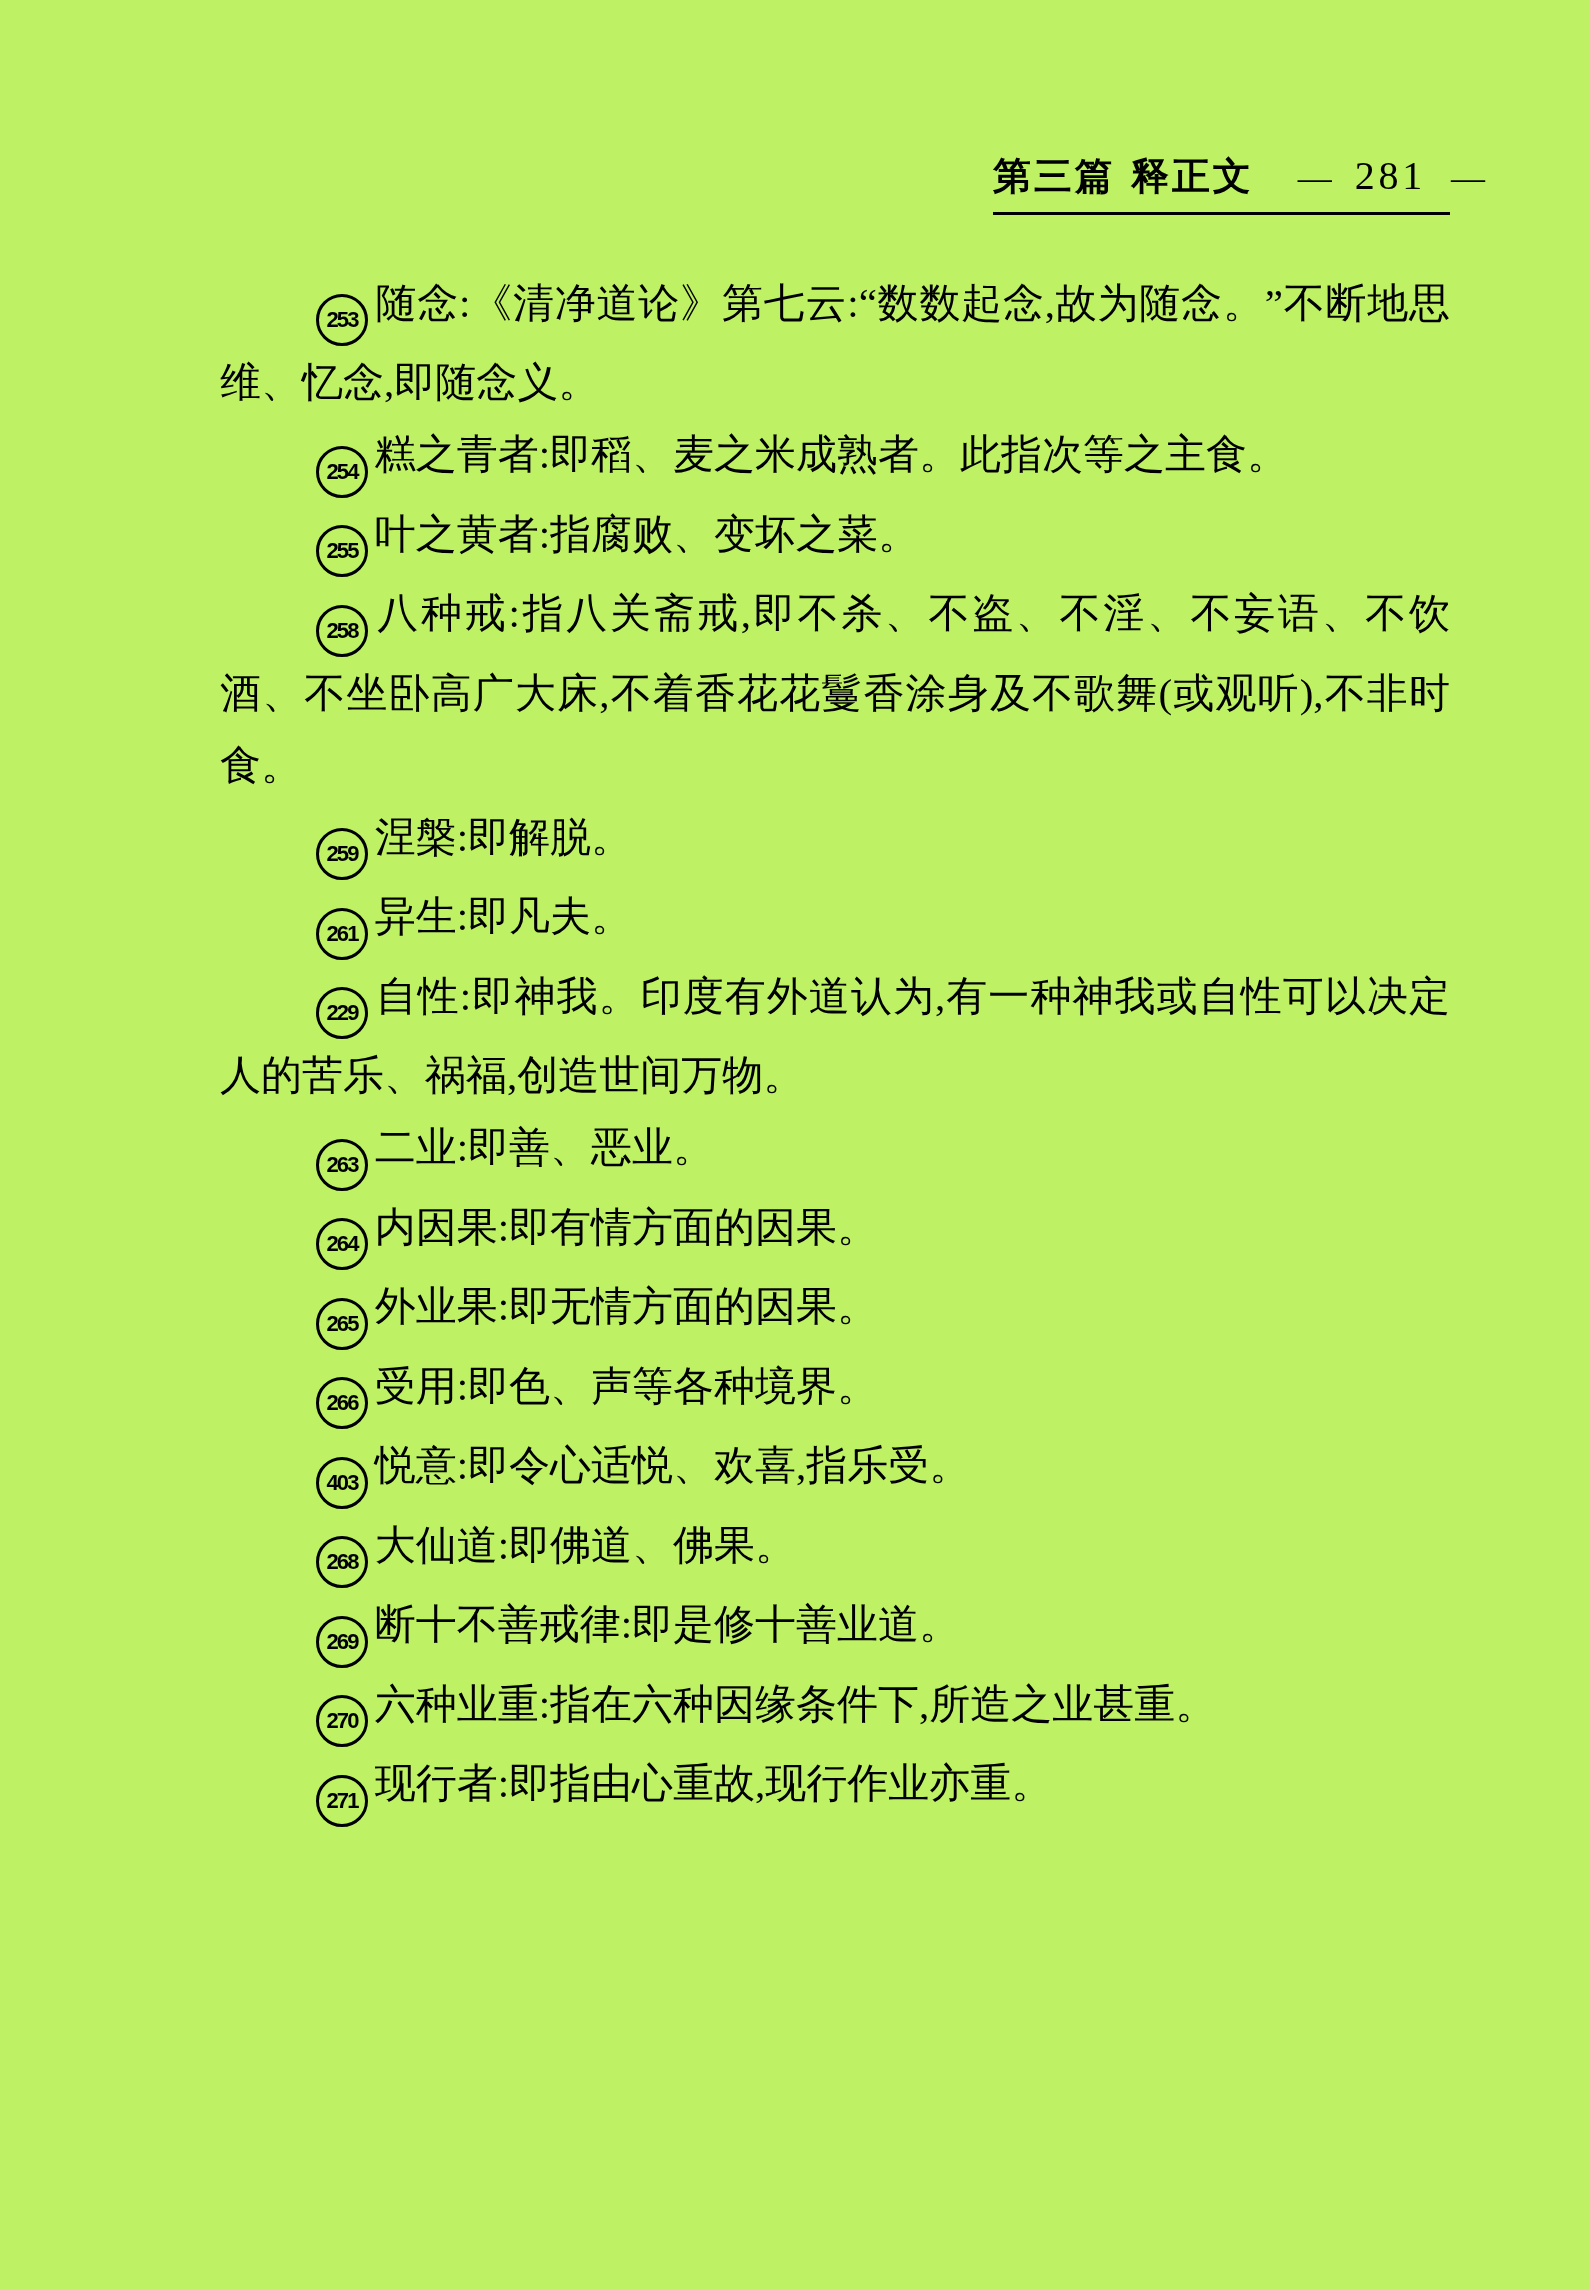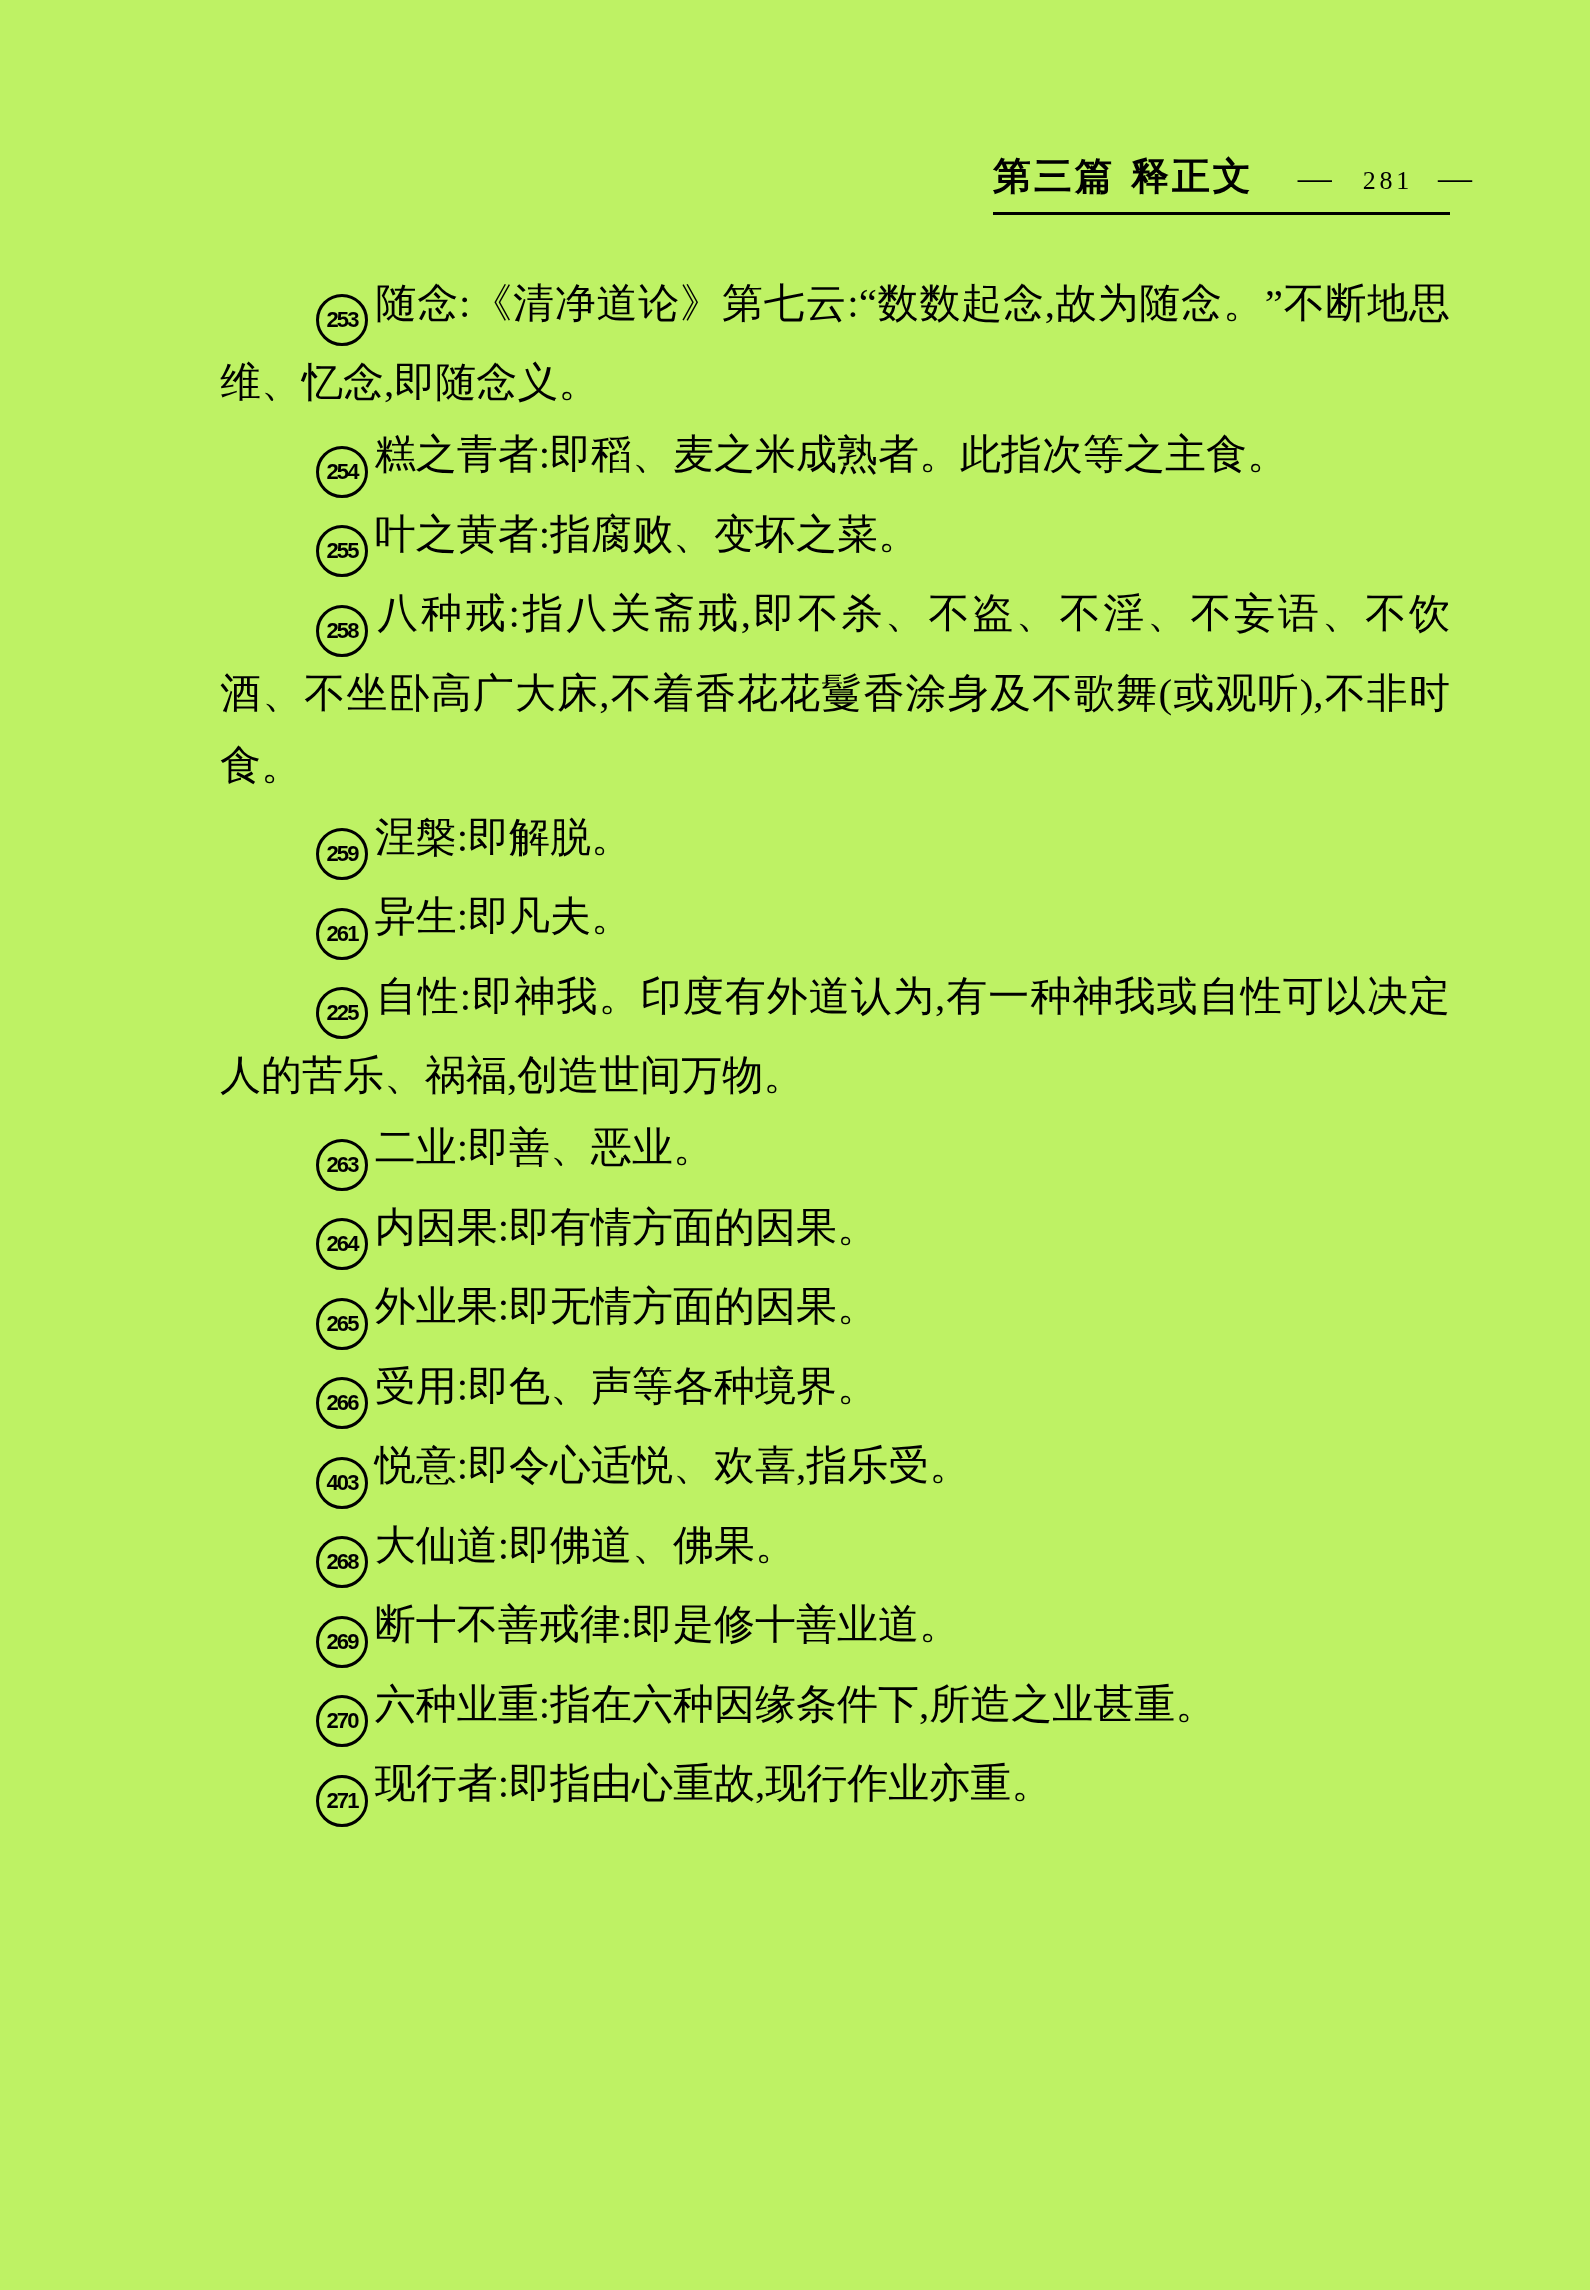--- a/index.html
+++ b/index.html
@@ -11,21 +11,21 @@
   }
   
   .header-block{
     width:457px;margin-left:auto;border-bottom:3.8px solid #000;
     padding-bottom:9.6px;white-space:nowrap;
     display:flex;align-items:baseline;
   }
   .h-sec{font-size:38px;font-weight:bold;letter-spacing:2.9px;}
   .h-title{font-size:38px;font-weight:bold;letter-spacing:2.9px;margin-left:15.3px;}
   .h-dash{font-size:34px;margin-left:44px;}
-  .h-num{font-size:26px;margin-left:31px;letter-spacing:3.8px;}
+  .h-num{font-size:40px;margin-left:23px;letter-spacing:3.8px;}
   .h-dash2{font-size:34px;margin-left:25px;}
   
   .body{
     margin-top:52px;font-size:41px;line-height:72px;
     text-align:justify;text-justify:inter-ideograph;
   }
   p.entry{margin:0;text-indent:96px;}
   
   .circ{
     display:inline-flex;align-items:center;justify-content:center;
@@ -50,21 +50,21 @@
     <span class="h-dash2">—</span>
   </header>
 
   <main class="body">
     <p class="entry"><span class="circ">253</span><span>随念:《清净道论》第七云:“数数起念,故为随念。”不断地思维、忆念,即随念义。</span></p>
     <p class="entry"><span class="circ">254</span><span>糕之青者:即稻、麦之米成熟者。此指次等之主食。</span></p>
     <p class="entry"><span class="circ">255</span><span>叶之黄者:指腐败、变坏之菜。</span></p>
     <p class="entry"><span class="circ">258</span><span>八种戒:指八关斋戒,即不杀、不盗、不淫、不妄语、不饮酒、不坐卧高广大床,不着香花花鬘香涂身及不歌舞(或观听),不非时食。</span></p>
     <p class="entry"><span class="circ">259</span><span>涅槃:即解脱。</span></p>
     <p class="entry"><span class="circ">261</span><span>异生:即凡夫。</span></p>
-    <p class="entry"><span class="circ">225</span><span>自性:即神我。印度有外道认为,有一种神我或自性可以决定人的苦乐、祸福,创造世间万物。</span></p>
+    <p class="entry"><span class="circ">229</span><span>自性:即神我。印度有外道认为,有一种神我或自性可以决定人的苦乐、祸福,创造世间万物。</span></p>
     <p class="entry"><span class="circ">263</span><span>二业:即善、恶业。</span></p>
     <p class="entry"><span class="circ">264</span><span>内因果:即有情方面的因果。</span></p>
     <p class="entry"><span class="circ">265</span><span>外业果:即无情方面的因果。</span></p>
     <p class="entry"><span class="circ">266</span><span>受用:即色、声等各种境界。</span></p>
     <p class="entry"><span class="circ">403</span><span>悦意:即令心适悦、欢喜,指乐受。</span></p>
     <p class="entry"><span class="circ">268</span><span>大仙道:即佛道、佛果。</span></p>
     <p class="entry"><span class="circ">269</span><span>断十不善戒律:即是修十善业道。</span></p>
     <p class="entry"><span class="circ">270</span><span>六种业重:指在六种因缘条件下,所造之业甚重。</span></p>
     <p class="entry"><span class="circ">271</span><span>现行者:即指由心重故,现行作业亦重。</span></p>
   </main>

